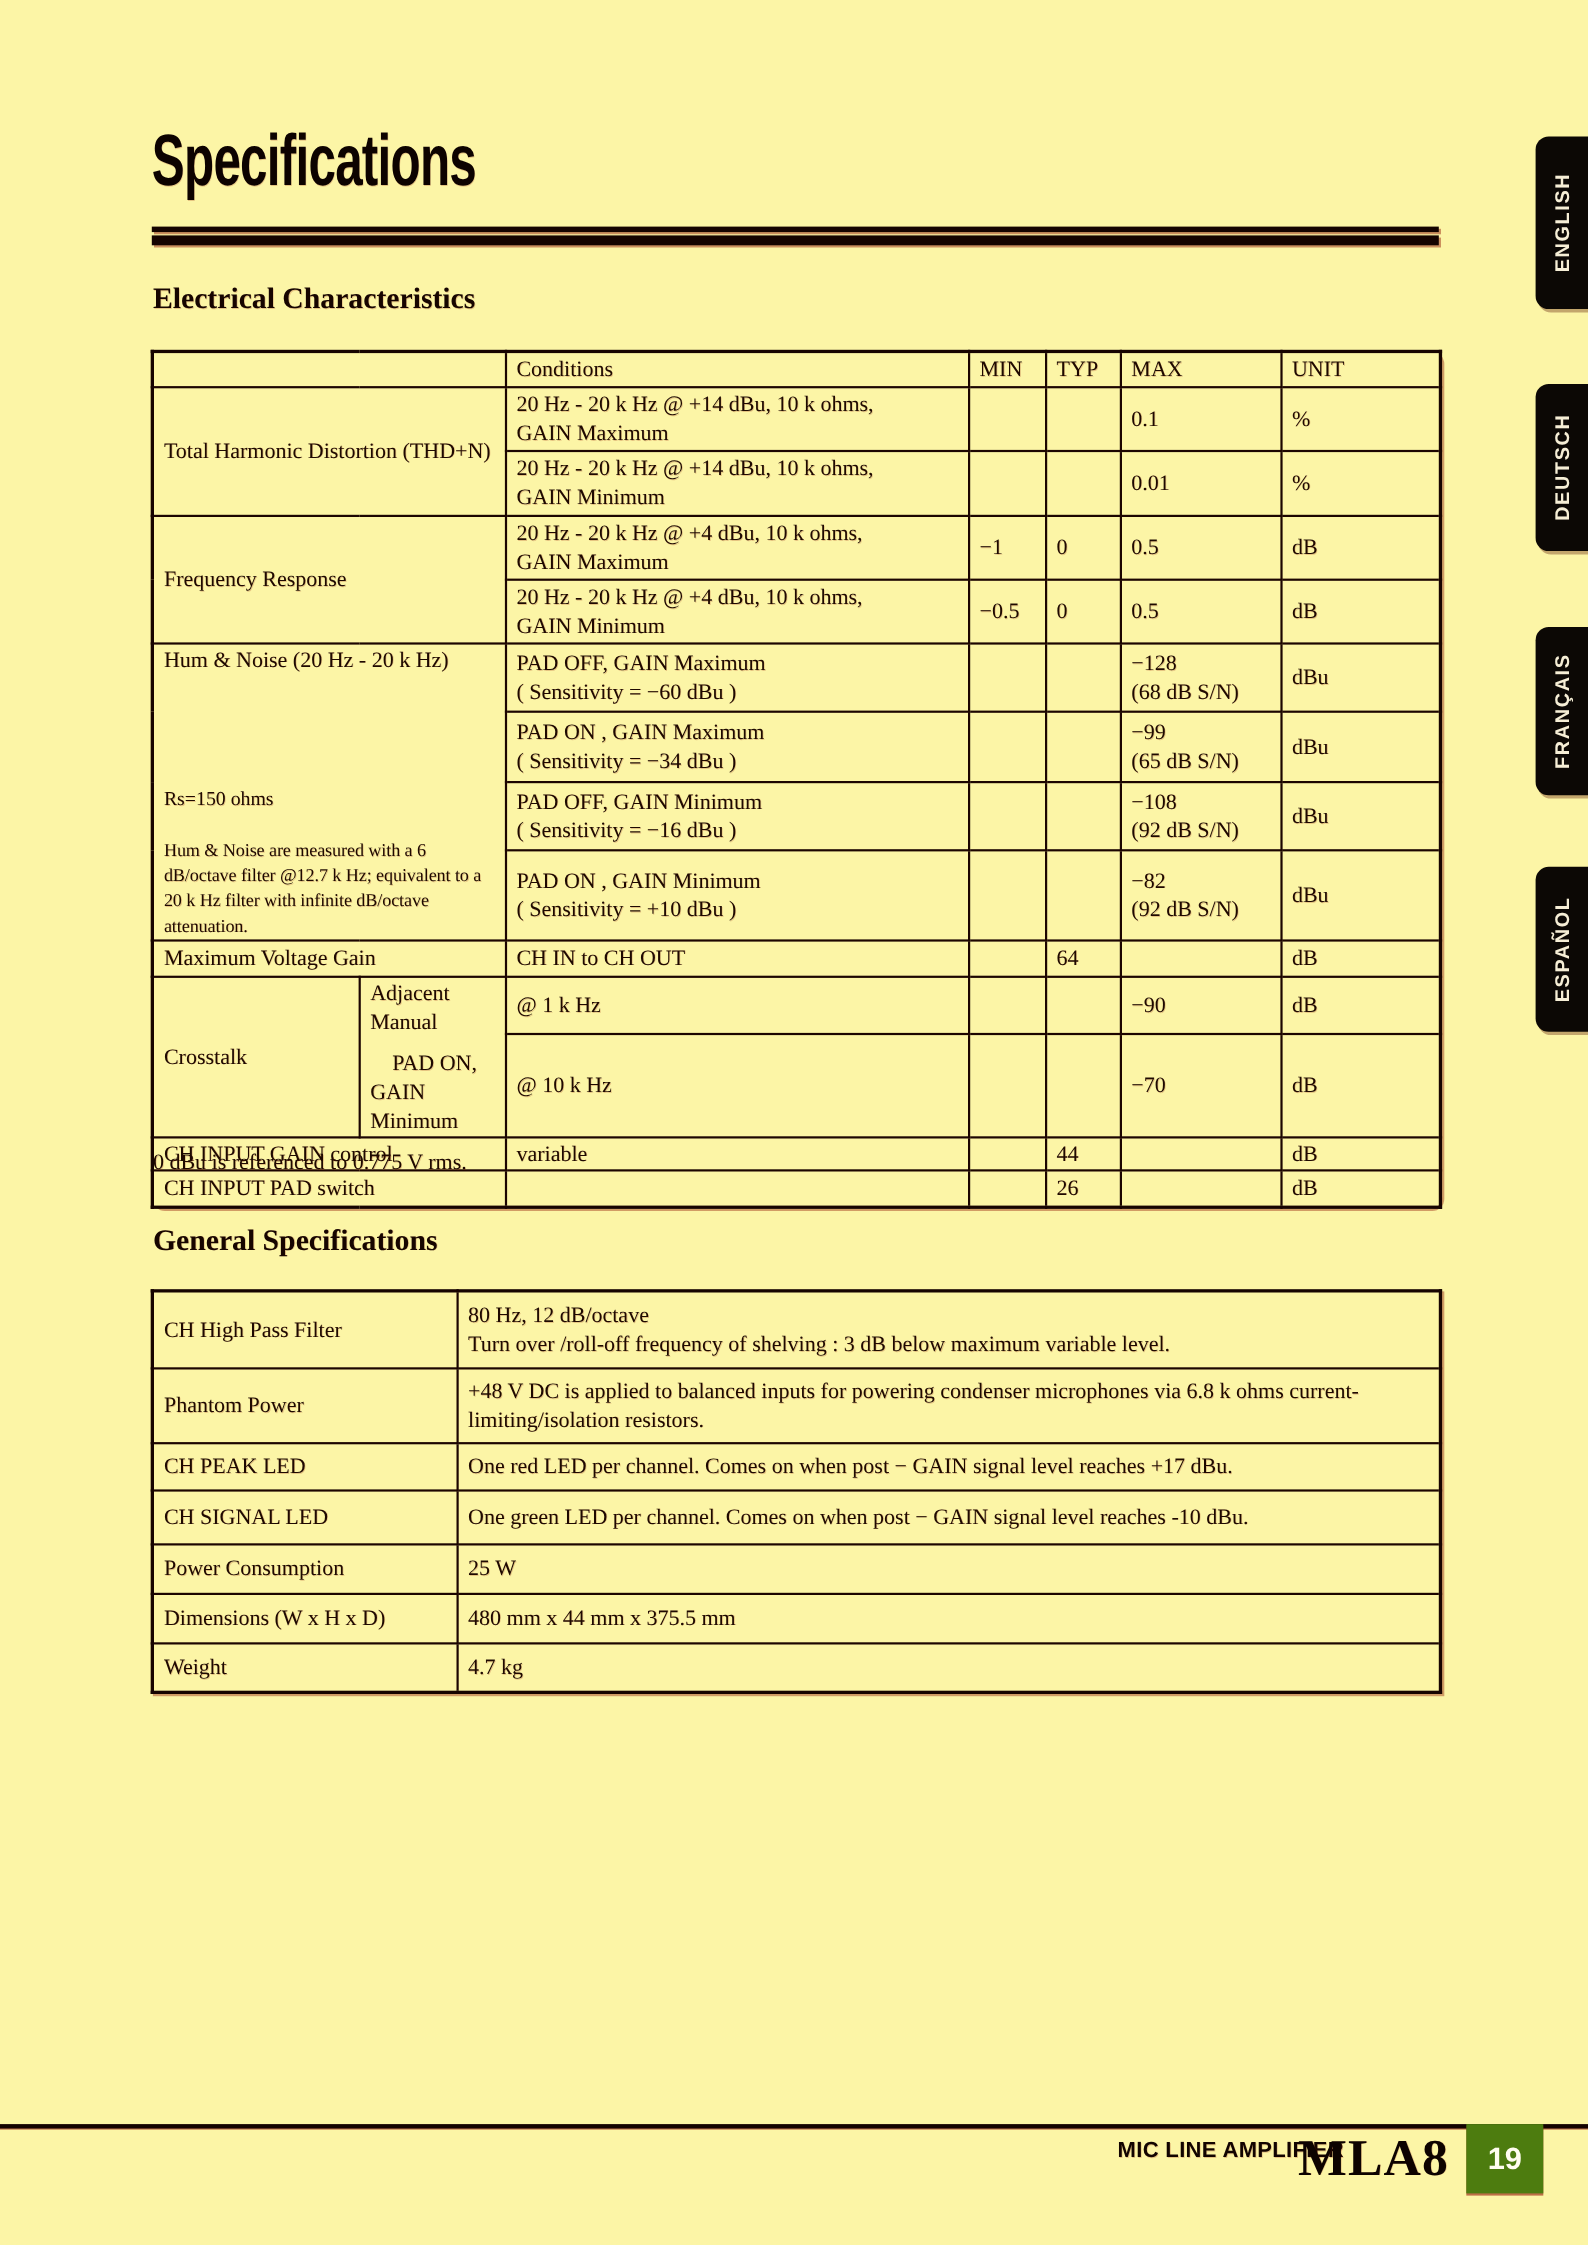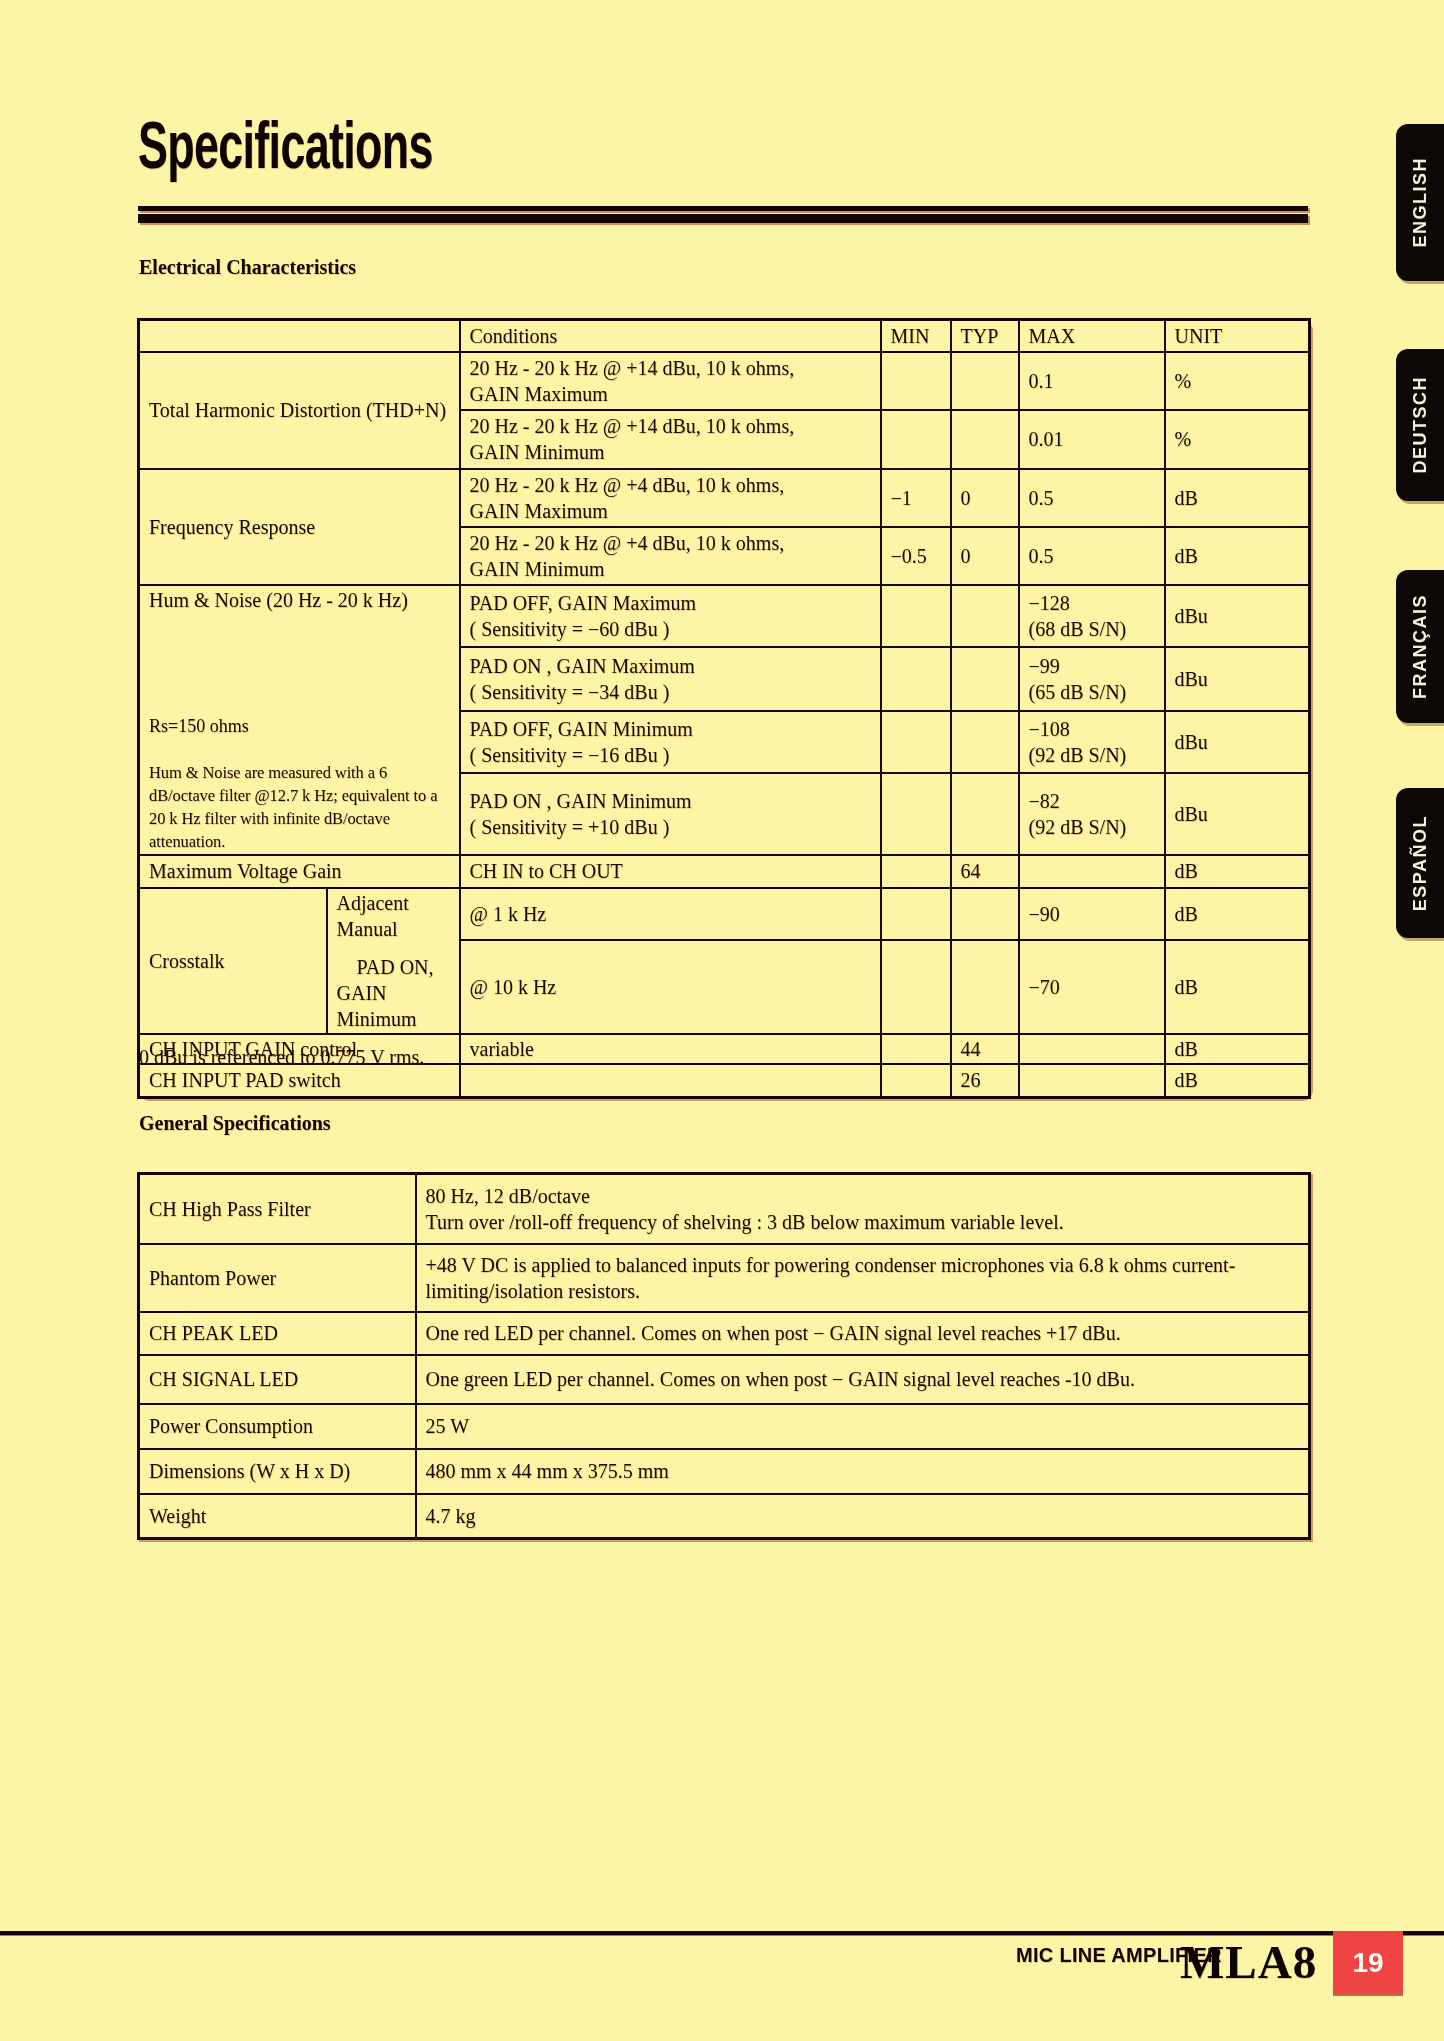--- a/index.html
+++ b/index.html
@@ -14,21 +14,21 @@
   .page-title {
     position:absolute; left:138px; top:112px;
     font-family:"Liberation Sans", sans-serif; font-weight:bold;
     font-size:66px; line-height:1; letter-spacing:-1px; color:#0d0300;
     transform:scaleX(0.68); transform-origin:left top; white-space:nowrap;
   }
   .rule-thin  { position:absolute; left:138px; top:206px; width:1170px; height:5px; background:#150400; box-shadow:2px 2px 0 rgba(146,22,6,0.45); }
   .rule-thick { position:absolute; left:138px; top:214px; width:1170px; height:9px; background:#150400; box-shadow:2px 2px 0 rgba(146,22,6,0.45); }
   
   .section-heading {
-    position:absolute; left:139px; font-weight:bold; font-size:20px; color:#170500; white-space:nowrap;
+    position:absolute; left:139px; font-weight:bold; font-size:27px; color:#170500; white-space:nowrap;
   }
   #elec-heading { top:256px; }
   #gen-heading  { top:1112px; }
   
   table.spec {
     position:absolute; border-collapse:collapse; table-layout:fixed;
     box-shadow:2px 2px 0 rgba(146,22,6,0.4);
   }
   table.spec td, table.spec th {
     border:2px solid #1c0500; padding:1px 9px;
@@ -71,21 +71,21 @@
     font-family:"Liberation Sans", sans-serif; font-weight:bold; font-size:20px;
     letter-spacing:0.3px; color:#120400; white-space:nowrap;
   }
   .footer-model {
     position:absolute; left:1180px; top:1939px;
     font-family:Liberation Serif, serif; font-weight:bold; font-size:47px; line-height:1;
     letter-spacing:1px; color:#0d0300; white-space:nowrap;
   }
   .page-num-box {
     position:absolute; left:1333px; top:1931px; width:70px; height:63px;
-    background:#ef4444; color:#fffdf0; display:flex; align-items:center; justify-content:center;
+    background:#4d7c0f; color:#fffdf0; display:flex; align-items:center; justify-content:center;
     font-family:"Liberation Sans", sans-serif; font-weight:bold; font-size:28px; text-shadow:none;
     box-shadow:0 2px 0 rgba(146,22,6,0.6);
   }
 </style>
 </head>
 <body>
 
 <div class="page">
 
   <div class="page-title">Specifications</div>

